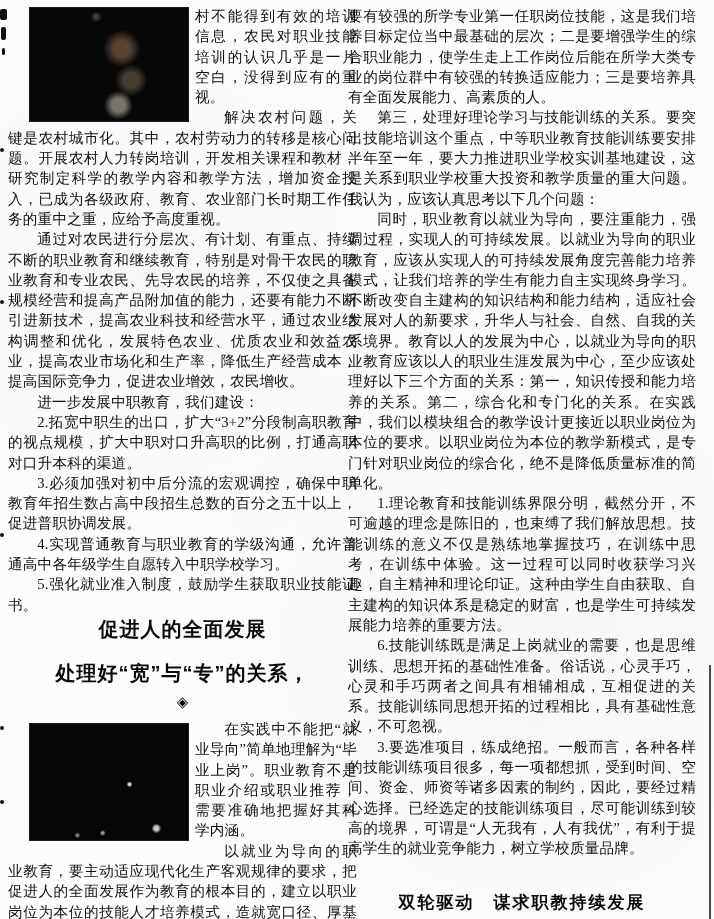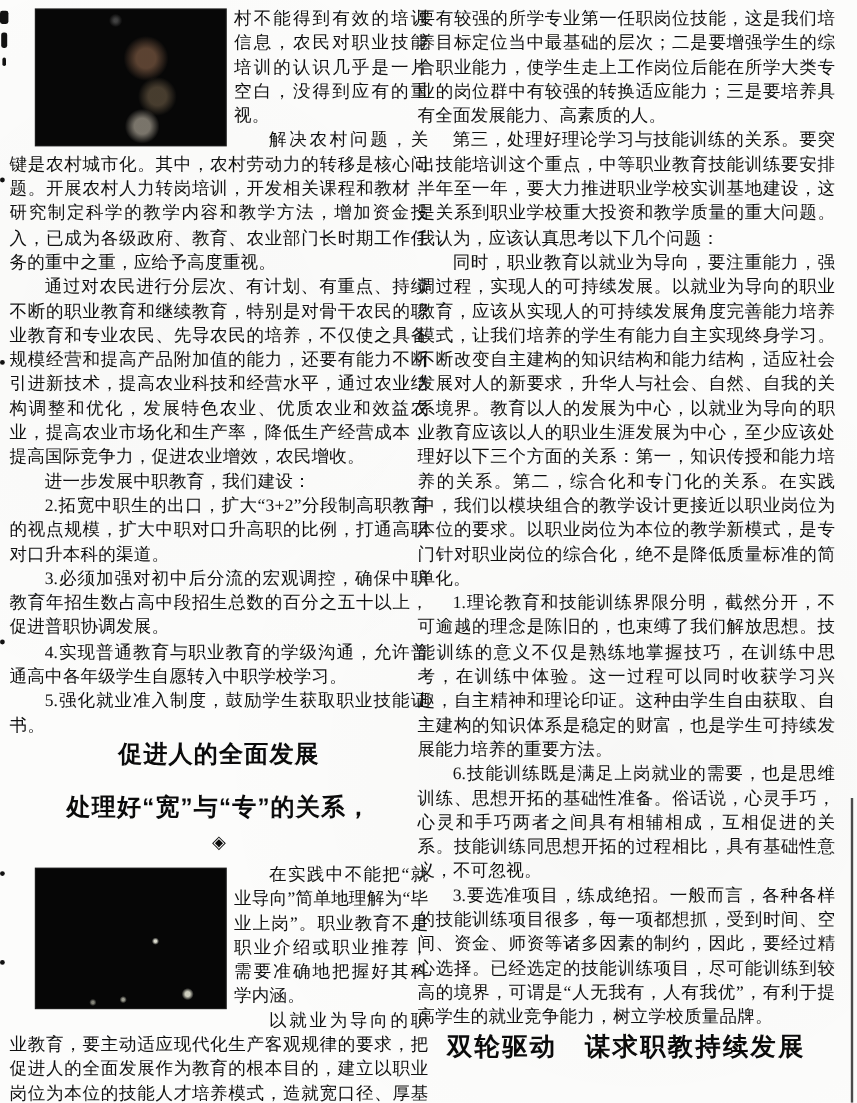--- a/index.html
+++ b/index.html
@@ -59,21 +59,21 @@
     clear:both;
     text-align:center;
     font-family:"Liberation Sans", sans-serif;
     font-weight:bold;
     font-size:20px; line-height:29px;
     color:#0b0b0b;
     letter-spacing:1px;
     margin:0;
   }
   .title-gap-1 { margin-top:15px; }
-  .title-gap-2 { letter-spacing:2px; font-size:21px; }
+  .title-gap-2 { margin-top:30px; letter-spacing:2px; font-size:17px; }
 
   .byline {
     display:flex; align-items:center; justify-content:center;
     gap:9px;
     margin:7px 0 9px 0;
     font-family:"Liberation Sans", sans-serif;
     font-weight:bold;
     font-size:15px;
     color:#0b0b0b;
   }

